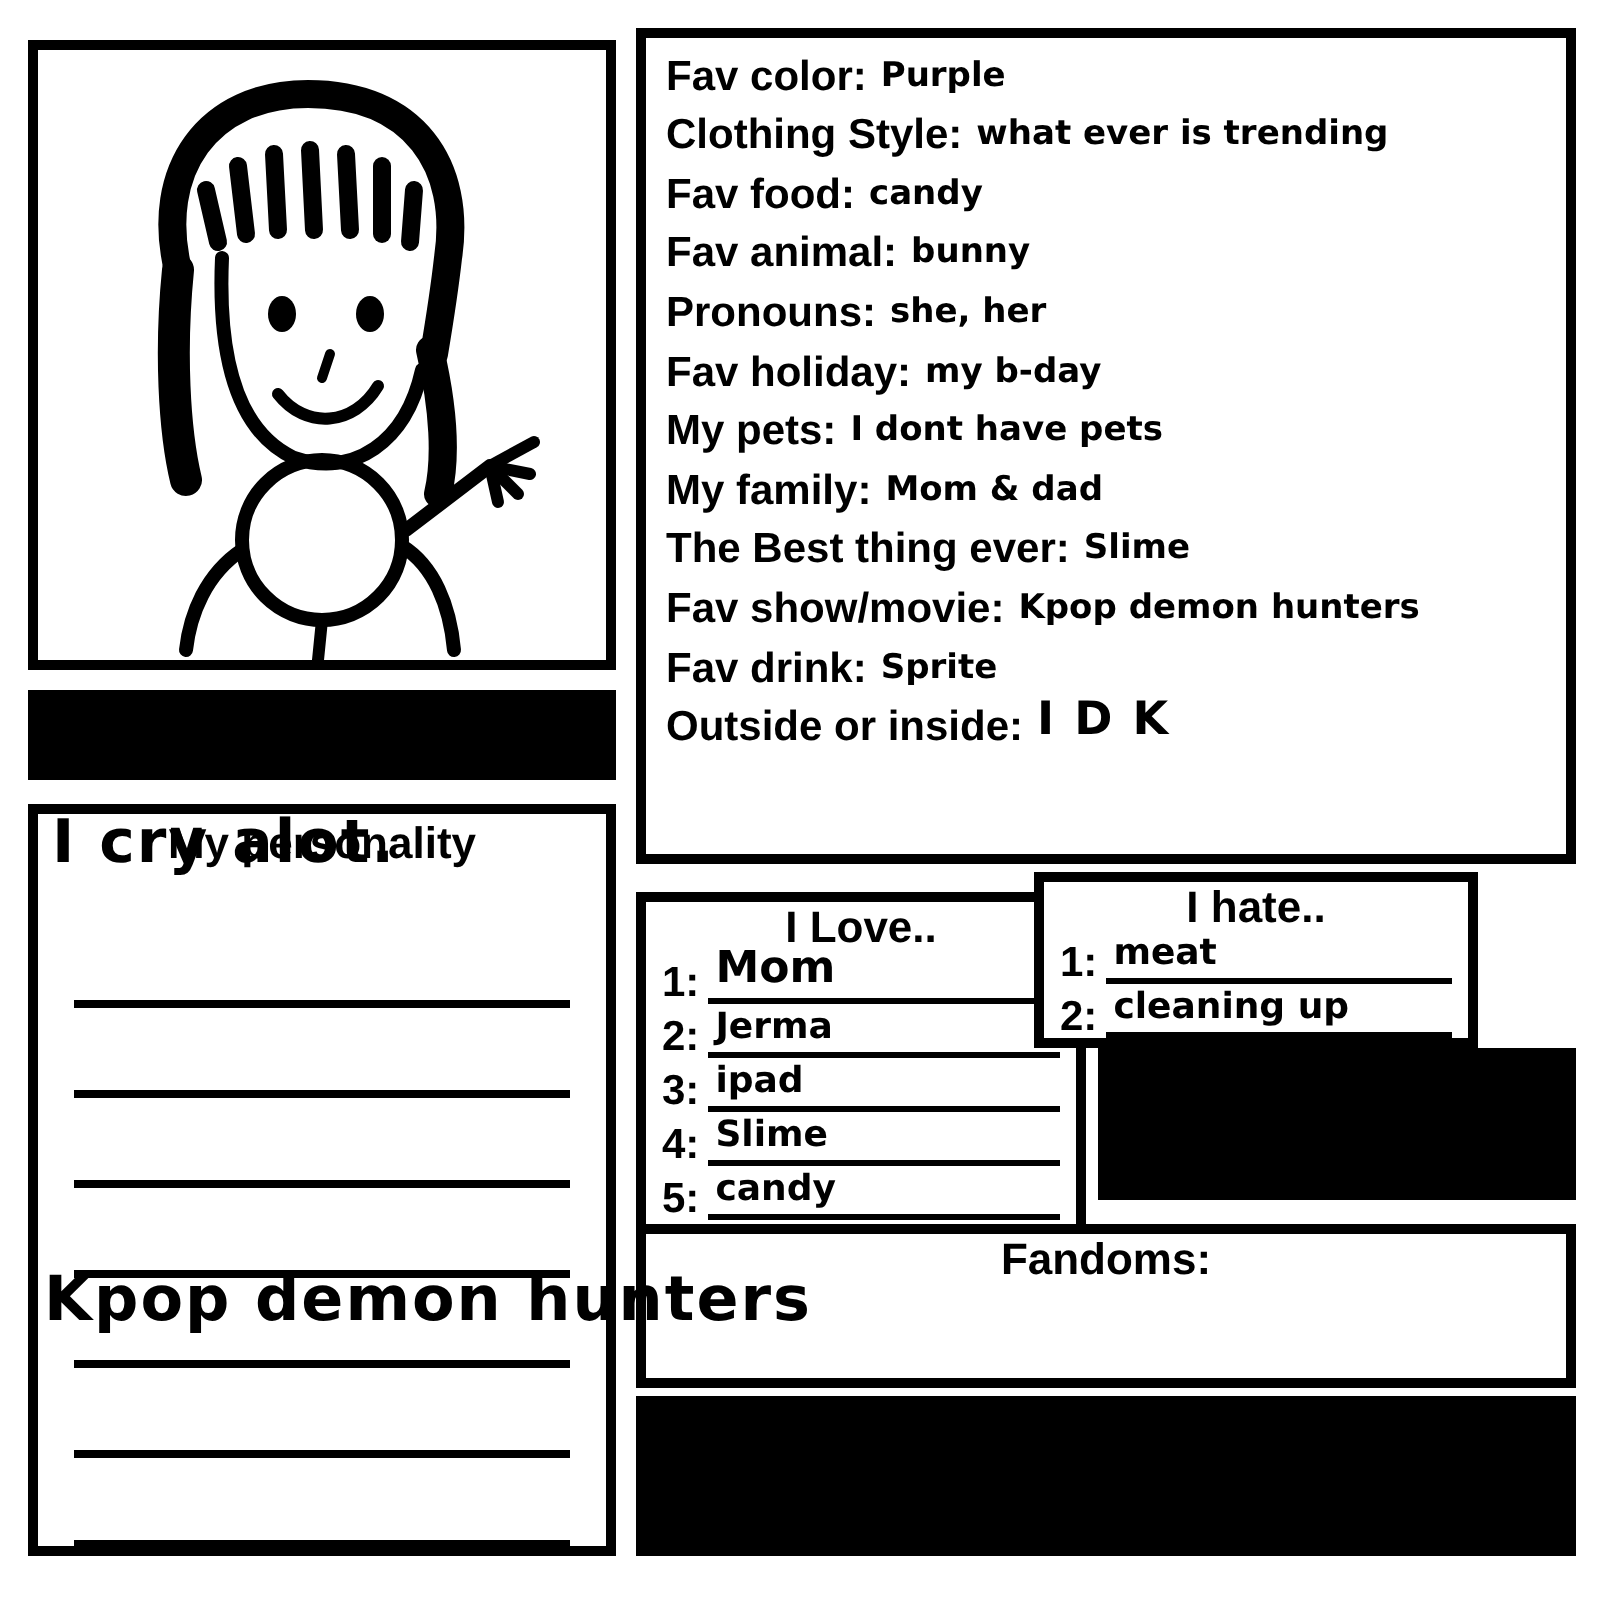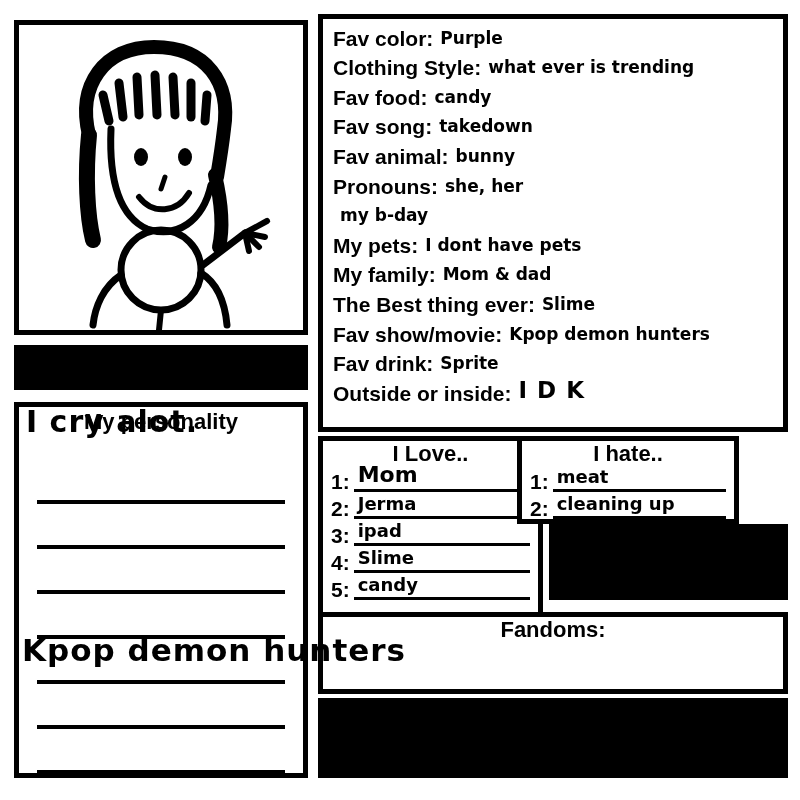--- a/index.html
+++ b/index.html
@@ -110,21 +110,21 @@
     margin-left: 7px;
     font-size: 17px;
     position: relative;
     top: -1px;
   }
   .fav-row.big .hand { font-size: 23px; letter-spacing: 1px; margin-top: 23px; }
 
   
   #love-box {
     left: 318px;
-    top: 436px;
+    top: 446px;
     width: 225px;
     height: 213px;
   }
   #love-title, #hate-title, #fandoms-title {
     text-align: center;
     font-weight: bold;
     font-size: 22px;
     margin-top: 1px;
     line-height: 1.05;
   }
@@ -256,32 +256,29 @@
         </div>
         <div class="fav-row">
           <span class="label">Clothing Style:</span>
           <span class="hand">what ever is trending</span>
         </div>
         <div class="fav-row">
           <span class="label">Fav food:</span>
           <span class="hand">candy</span>
         </div>
         <div class="fav-row">
-          <span class="label">Fav song:</span>
-          <span class="hand">takedown</span>
-        </div>
-        <div class="fav-row">
           <span class="label">Fav animal:</span>
           <span class="hand">bunny</span>
         </div>
         <div class="fav-row">
           <span class="label">Pronouns:</span>
           <span class="hand">she, her</span>
         </div>
         <div class="fav-row">
+          <span class="label">Fav holiday:</span>
           <span class="hand">my b-day</span>
         </div>
         <div class="fav-row">
           <span class="label">My pets:</span>
           <span class="hand">I dont have pets</span>
         </div>
         <div class="fav-row">
           <span class="label">My family:</span>
           <span class="hand">Mom &amp; dad</span>
         </div>

